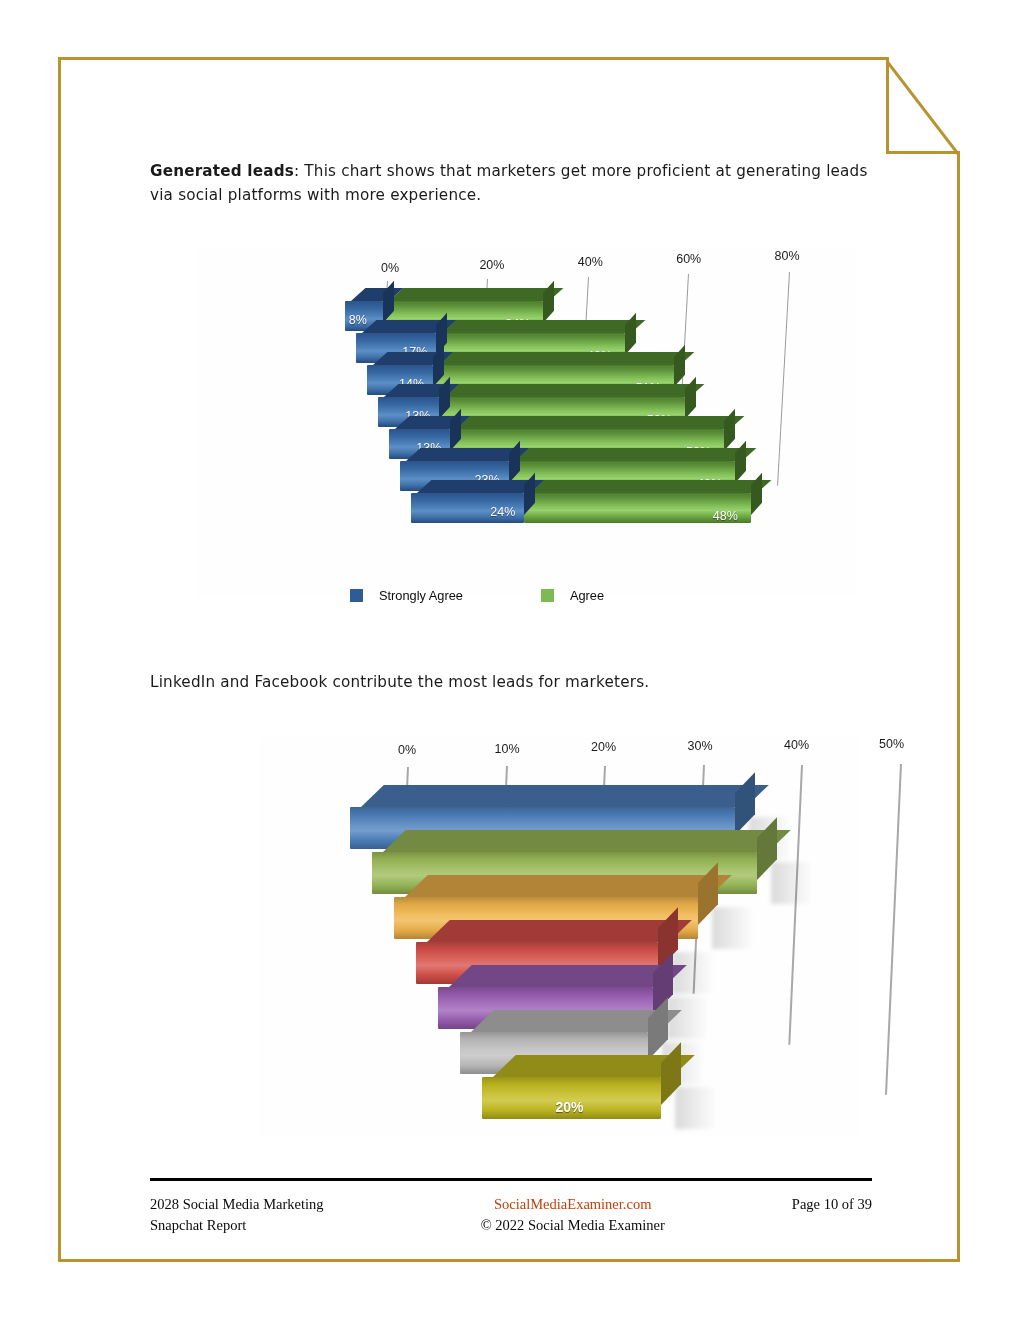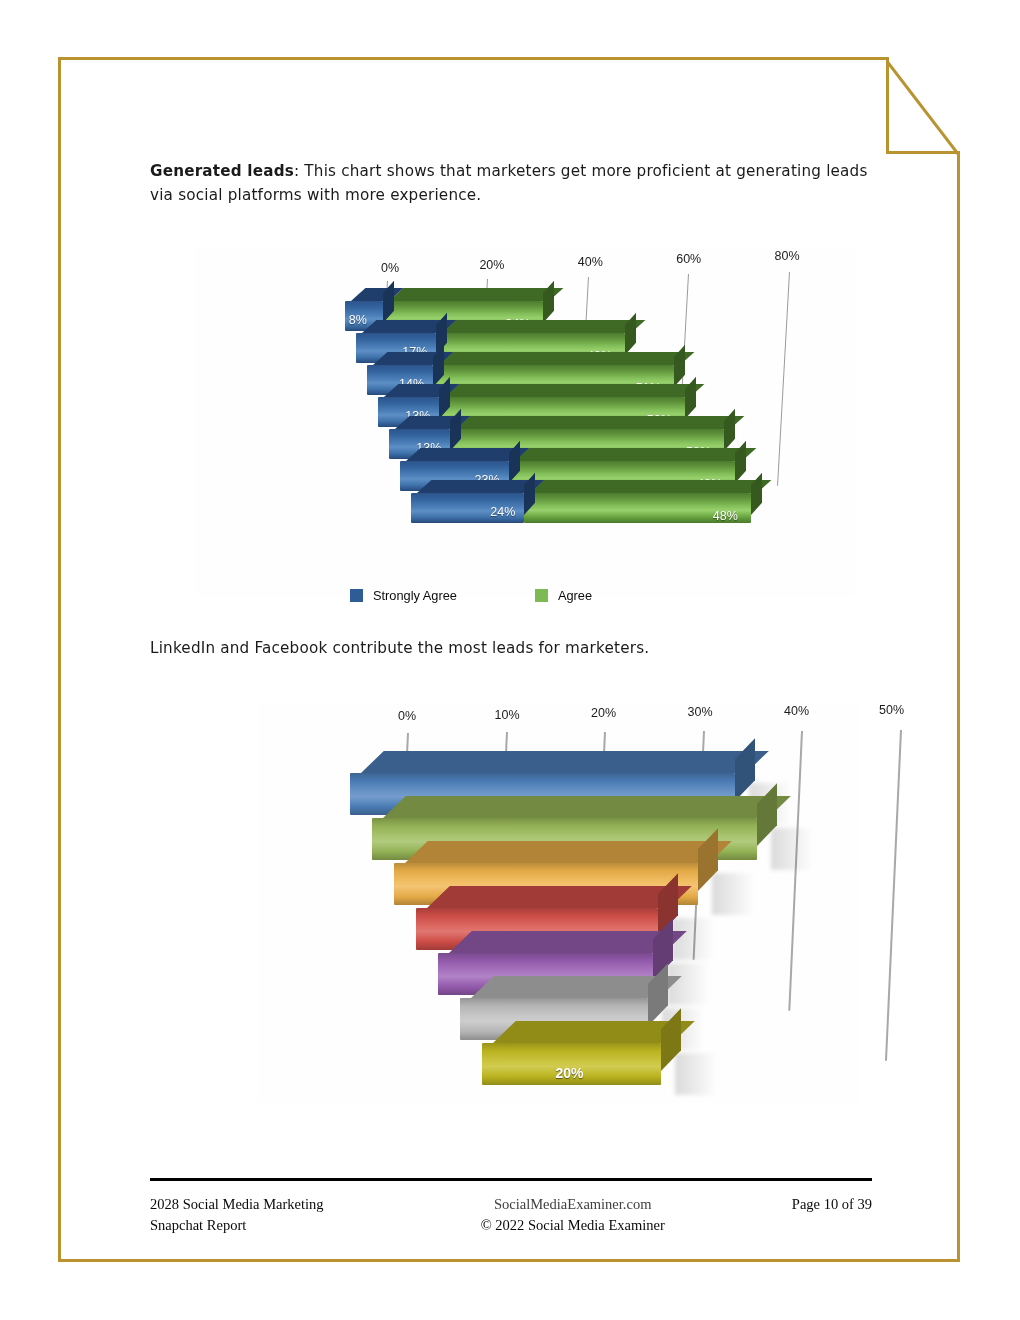--- a/index.html
+++ b/index.html
@@ -150,21 +150,21 @@
   .green-top { background: #3f6a25; }
   .green-side { background: #35591f; }
 
   #chart1-legend {
     position: absolute;
     left: 200px; bottom: -6px;
     display: flex;
     gap: 78px;
     align-items: center;
   }
-  .legend-item { display: flex; align-items: center; gap: 10px; justify-content: flex-end; }
+  .legend-item { display: flex; align-items: center; gap: 16px; justify-content: flex-end; }
   .legend-swatch { width: 13px; height: 13px; display: inline-block; }
   .legend-text {
     font-family: "Liberation Sans", sans-serif;
     font-size: 12.8px; color: #0d0d0d;
   }
 
   
   #chart2-wrap {
     position: relative;
     margin-top: 42px;
@@ -213,21 +213,21 @@
   }
   #footer-rule { width: 100%; height: 2.5px; background: #000; }
   #footer-cols {
     display: flex; justify-content: space-between;
     margin-top: 13px;
     font-family: "Liberation Serif", serif;
     font-size: 14.5px; color: #0a0a0a;
     line-height: 1.45;
   }
   #footer-center { text-align: center; flex: 0 0 auto; margin-left: 30px; }
-  #footer-link { color: #404040; }
+  #footer-link { color: #c2410c; }
   #footer-right { }
 </style>
 </head>
 <body>
 
 <div id="page-frame">
   <div class="frame-line frame-top"></div>
   <div class="frame-line frame-left"></div>
   <div class="frame-line frame-bottom"></div>
   <div class="frame-line frame-right"></div>
@@ -351,21 +351,21 @@
           <span class="legend-swatch" style="background: rgb(46, 92, 148);"></span>
           <span class="legend-text">Strongly Agree</span>
         </div>
         <div class="legend-item">
           <span class="legend-swatch" style="background: rgb(125, 186, 84);"></span>
           <span class="legend-text">Agree</span>
         </div>
       </div>
   </div>
 
-  <p class="para" style="margin-top:40px;">LinkedIn and Facebook contribute the most leads for marketers.</p>
+  <p class="para" style="margin-top:74px;">LinkedIn and Facebook contribute the most leads for marketers.</p>
 
   <div id="chart2-wrap">
     <div id="chart2-cats">
         <div class="c2-catlabel" style="top: 84px;">LinkedIn</div>
         <div class="c2-catlabel" style="top: 129px;">Facebook</div>
         <div class="c2-catlabel" style="top: 174px;">Instagram</div>
         <div class="c2-catlabel" style="top: 219px;">YouTube</div>
         <div class="c2-catlabel" style="top: 264px;">Snapchat</div>
         <div class="c2-catlabel" style="top: 309px;">Twitter</div>
         <div class="c2-catlabel" style="top: 354px;">TikTok</div>

